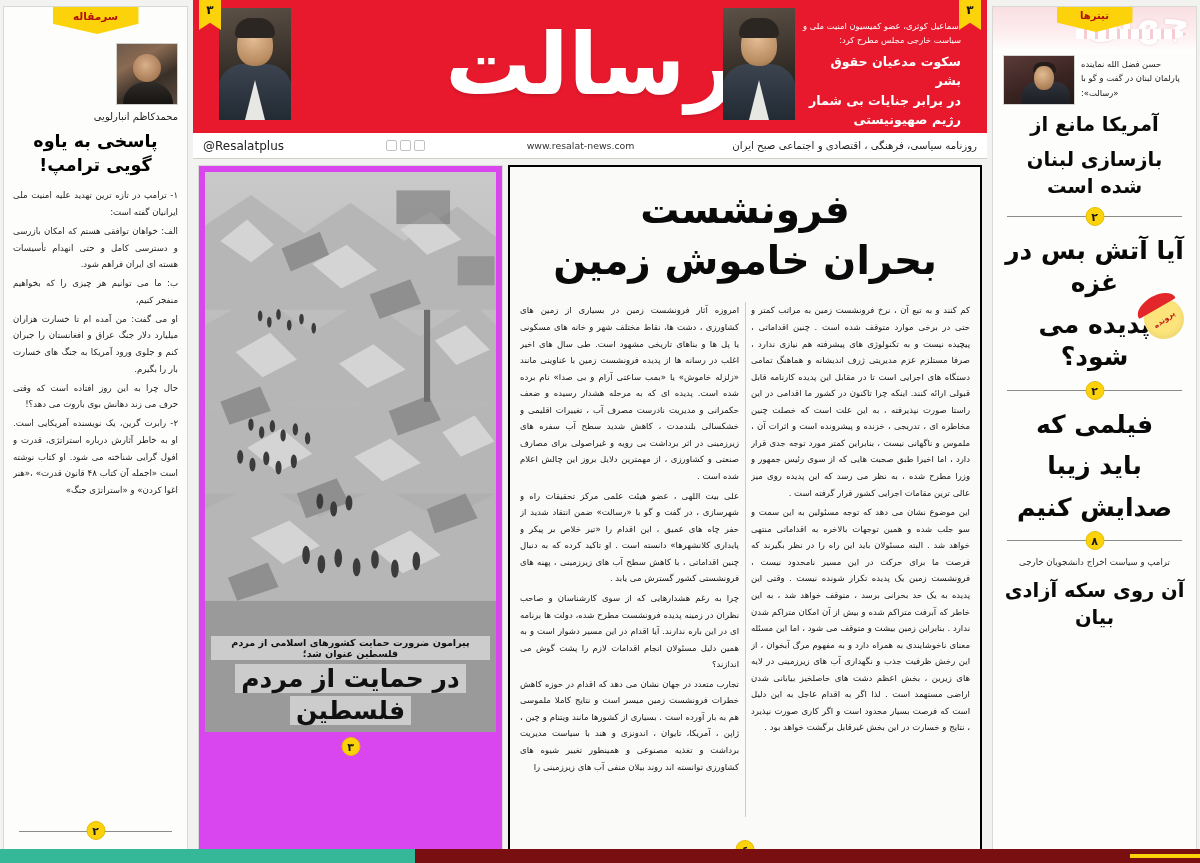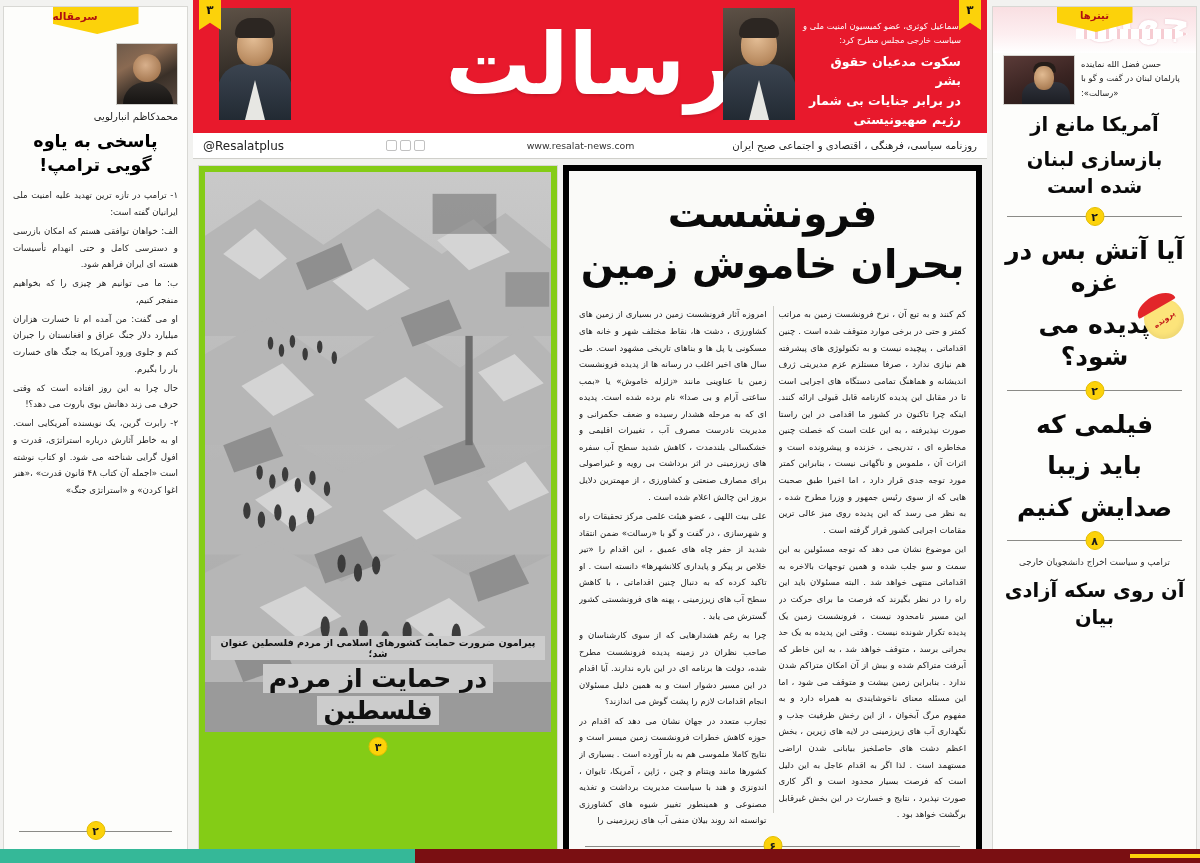--- a/index.html
+++ b/index.html
@@ -28,21 +28,21 @@
     padding: 30px 9px 8px 9px;
     display: flex; flex-direction: column;
   }
   .editorial-tag {
     position: absolute;
     top: 0; left: 50%; transform: translateX(-50%);
     width: 86px; height: 27px;
     background: #fcd20a;
     color: #b01010;
     font-size: 10.5px; font-weight: bold;
-    text-align: left; line-height: 18px;
+    text-align: center; line-height: 18px;
     clip-path: polygon(0 0, 100% 0, 100% 62%, 52% 100%, 0 62%);
     letter-spacing: .5px;
     z-index: 5;
   }
   .ed-photo {
     width: 62px; height: 62px;
     margin: 6px 0 4px 0;
     background: linear-gradient(150deg,#6e5a4a 0%,#8a6a52 30%,#3a3028 62%,#5a4a40 100%);
     border: 1px solid #cfcfcb;
     position: relative; overflow: hidden;
@@ -197,22 +197,22 @@
   .content {
     flex: 1;
     display: flex; flex-direction: row;
     padding: 6px 5px 0 5px;
     gap: 5px;
     background: #f2f2f0;
     overflow: hidden;
   }
   
   .photo-story {
-    width: 360px;
-    background: #84cc16;
+    width: 305px;
+    background: #d946ef;
     border: 1px solid #d8d8d4;
     padding: 6px 6px 0 6px;
     display: flex; flex-direction: column;
   }
   .news-photo {
     position: relative;
     width: 100%; height: 560px;
     overflow: hidden;
     background: #9a9a9a;
     filter: grayscale(100%);
@@ -238,21 +238,21 @@
     background: #fcd20a;
     padding: 0 6px;
     box-decoration-break: clone;
     -webkit-box-decoration-break: clone;
   }
 
   
   .article {
     flex: 1;
     background: #fafaf8;
-    border: 6px solid #000000;
+    border: 2px solid #000000;
     padding: 10px 10px 0 10px;
     display: flex; flex-direction: column;
     direction: rtl;
   }
   .art-headline {
     text-align: center;
     font-size: 39px; font-weight: bold; color: #0a0a0a;
     line-height: 1.3;
     margin: 8px 0 16px 0;
     letter-spacing: -1px;

